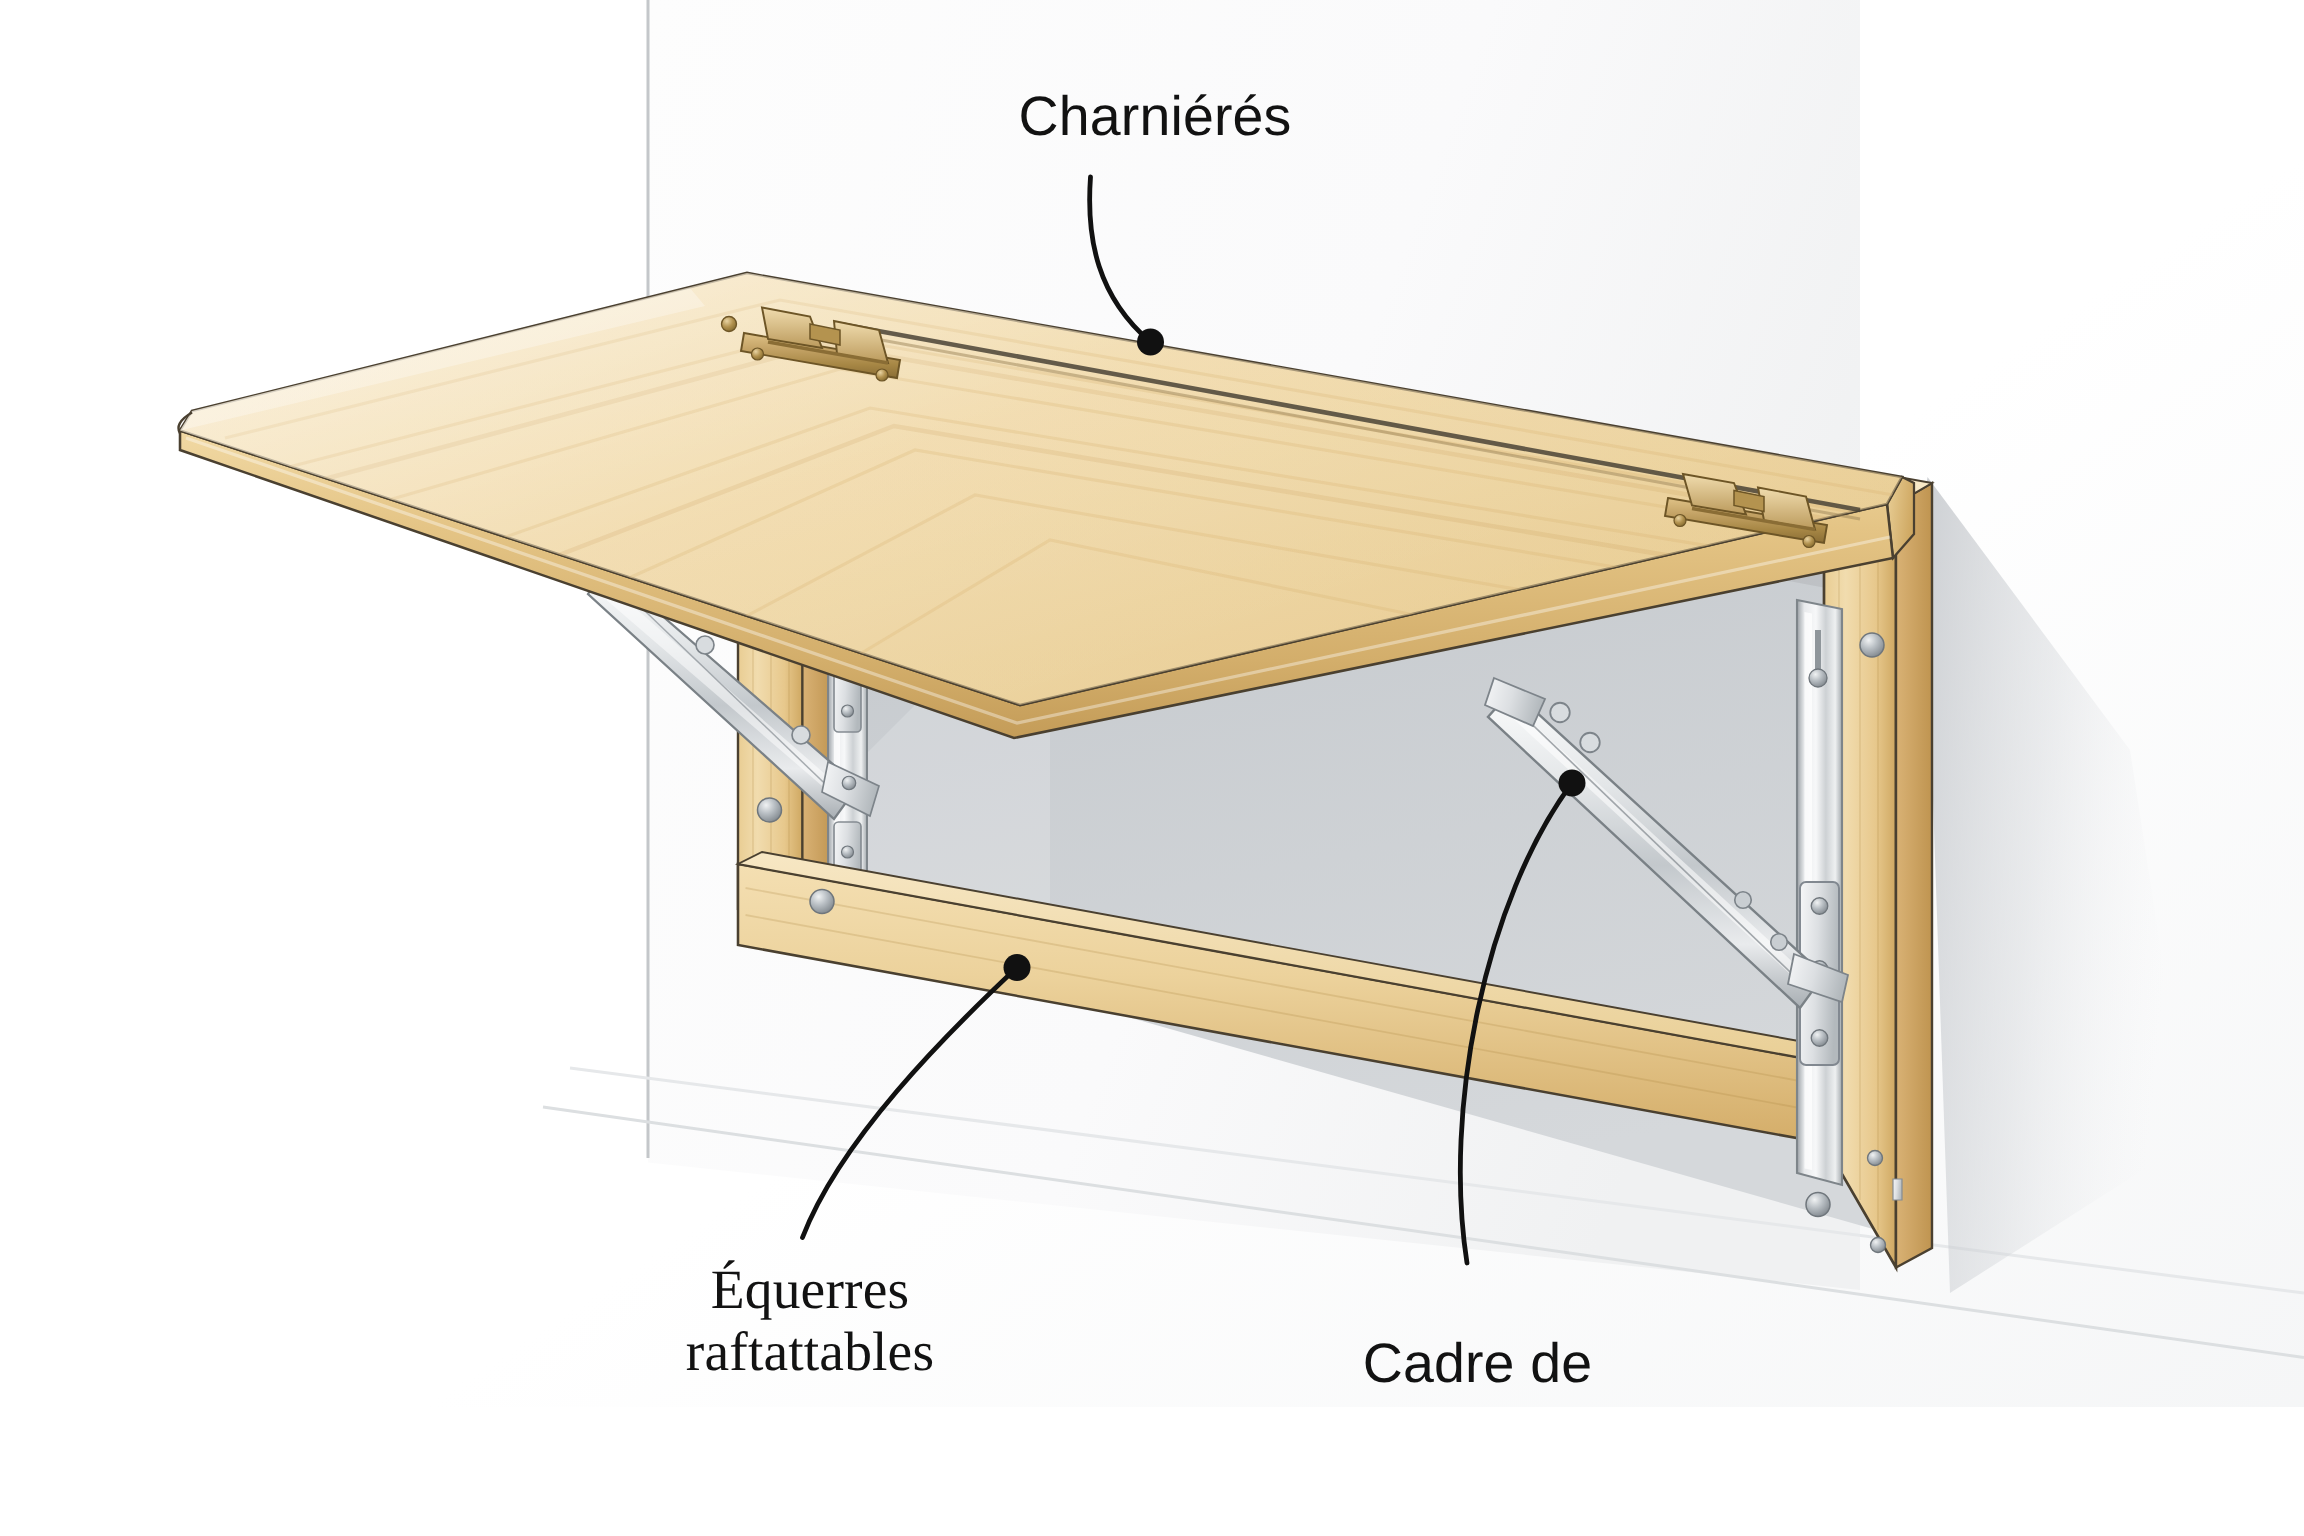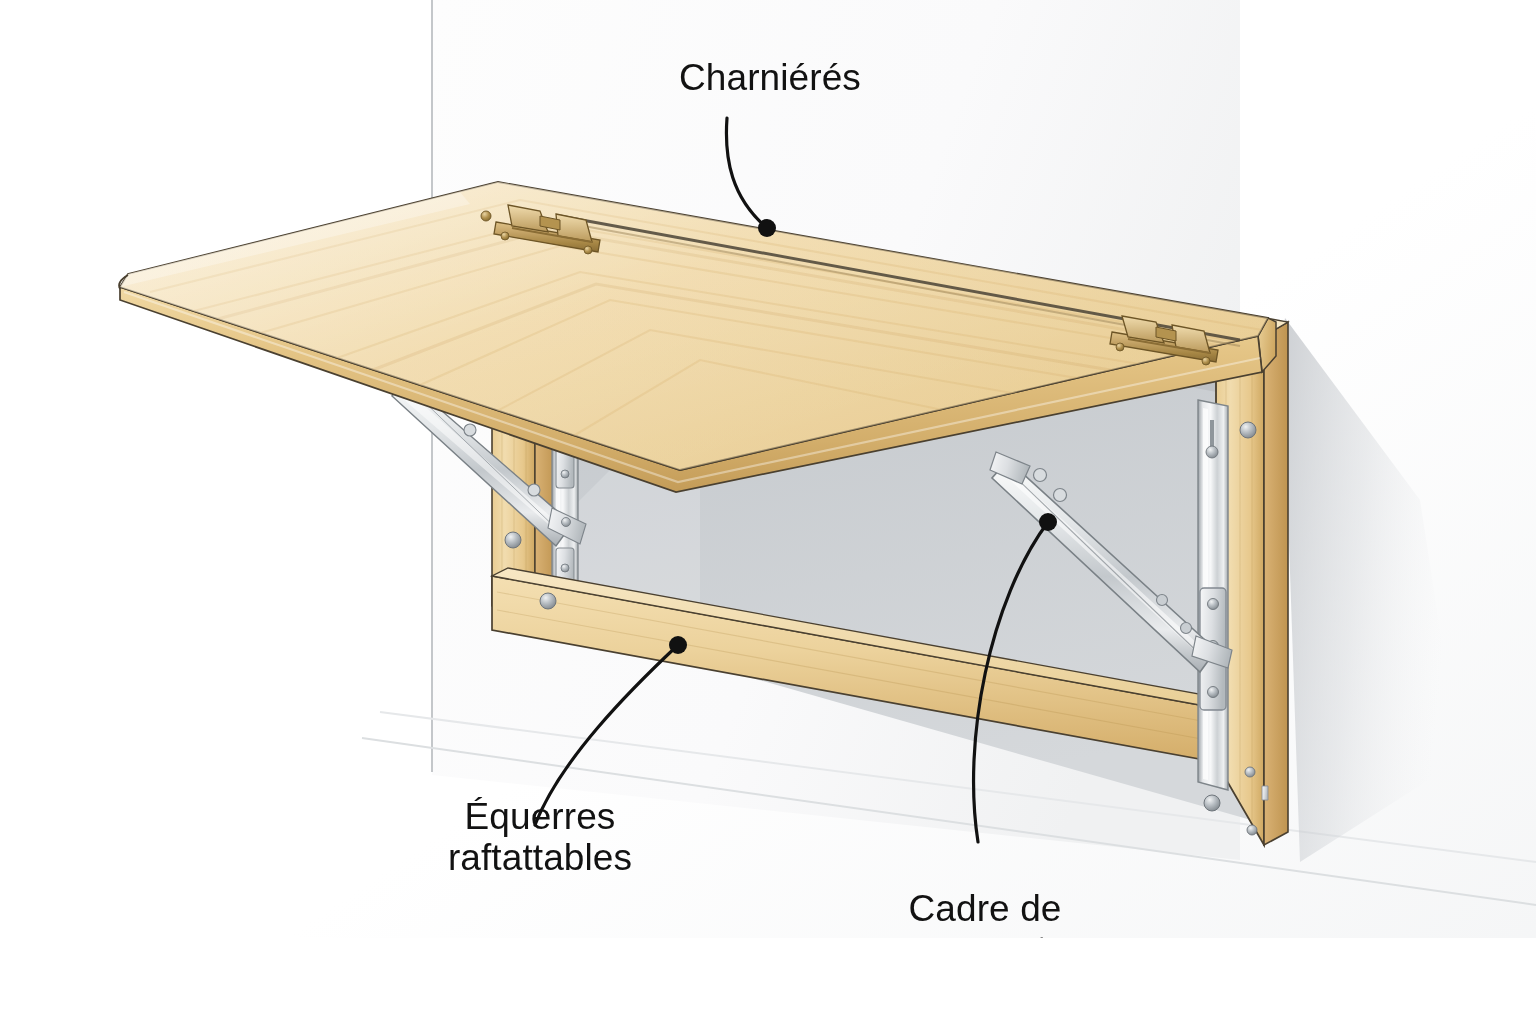--- a/index.html
+++ b/index.html
@@ -33,22 +33,23 @@
     text-align: center;
     user-select: none;
   }
   #label-hinges {
     left: 540px;
     top: 57px;
     width: 460px;
   }
   #label-brackets {
     left: 300px;
-    top: 796px;
+    top: 840px;
     width: 480px;
+    font-family: Liberation Serif, serif;
   }
   #label-frame {
     left: 775px;
     top: 867px;
     width: 420px;
     margin-top: 21px;
   }
 </style>
 </head>
 <body>

